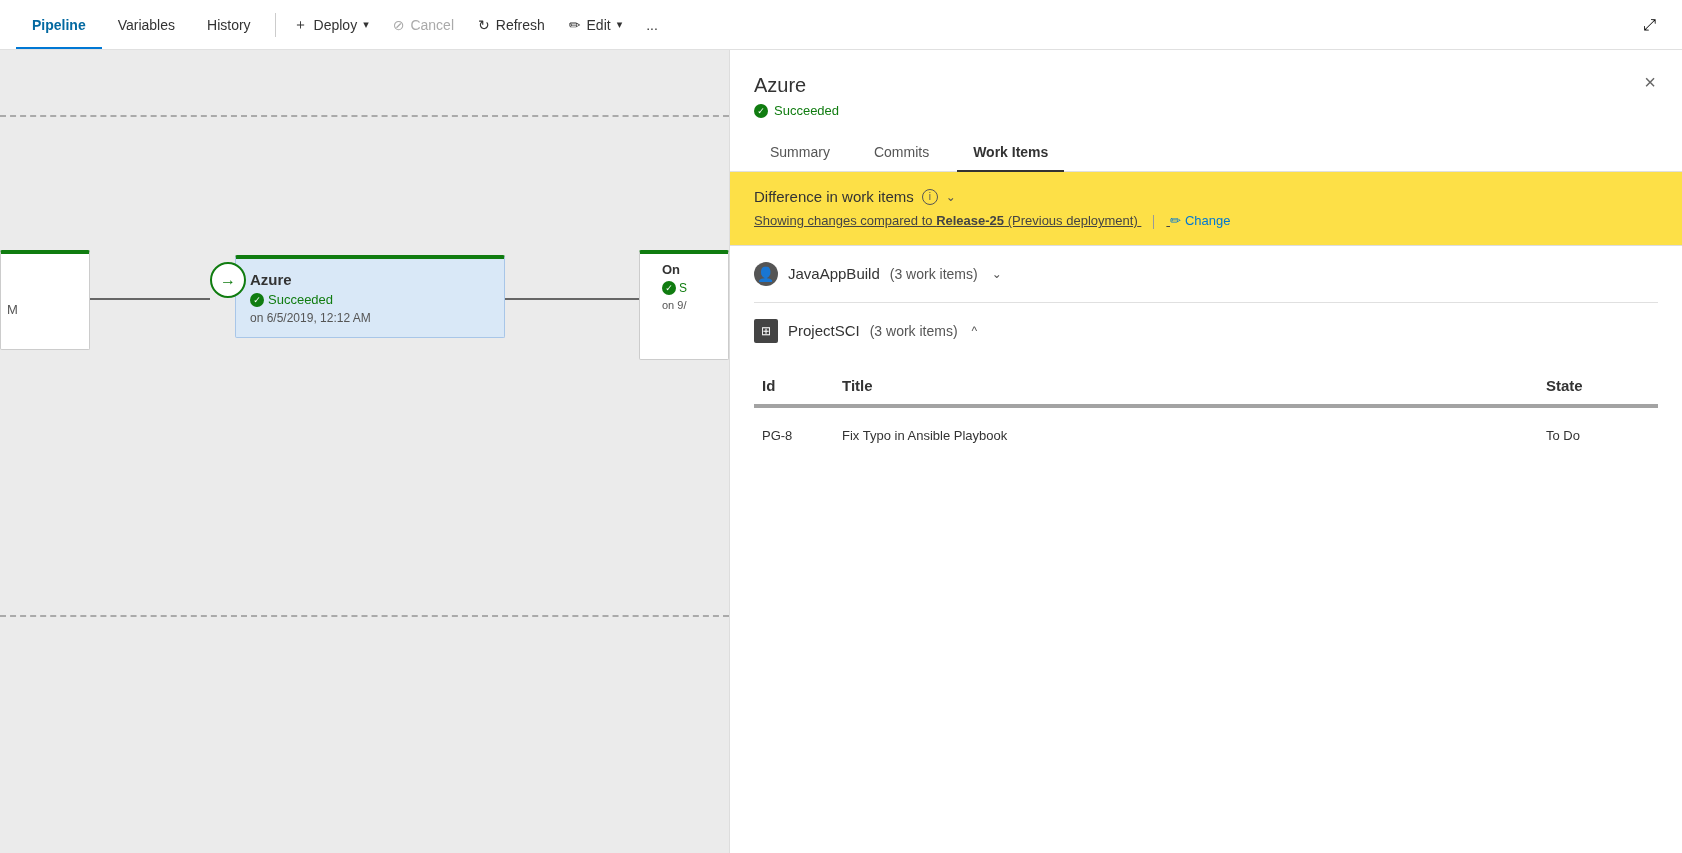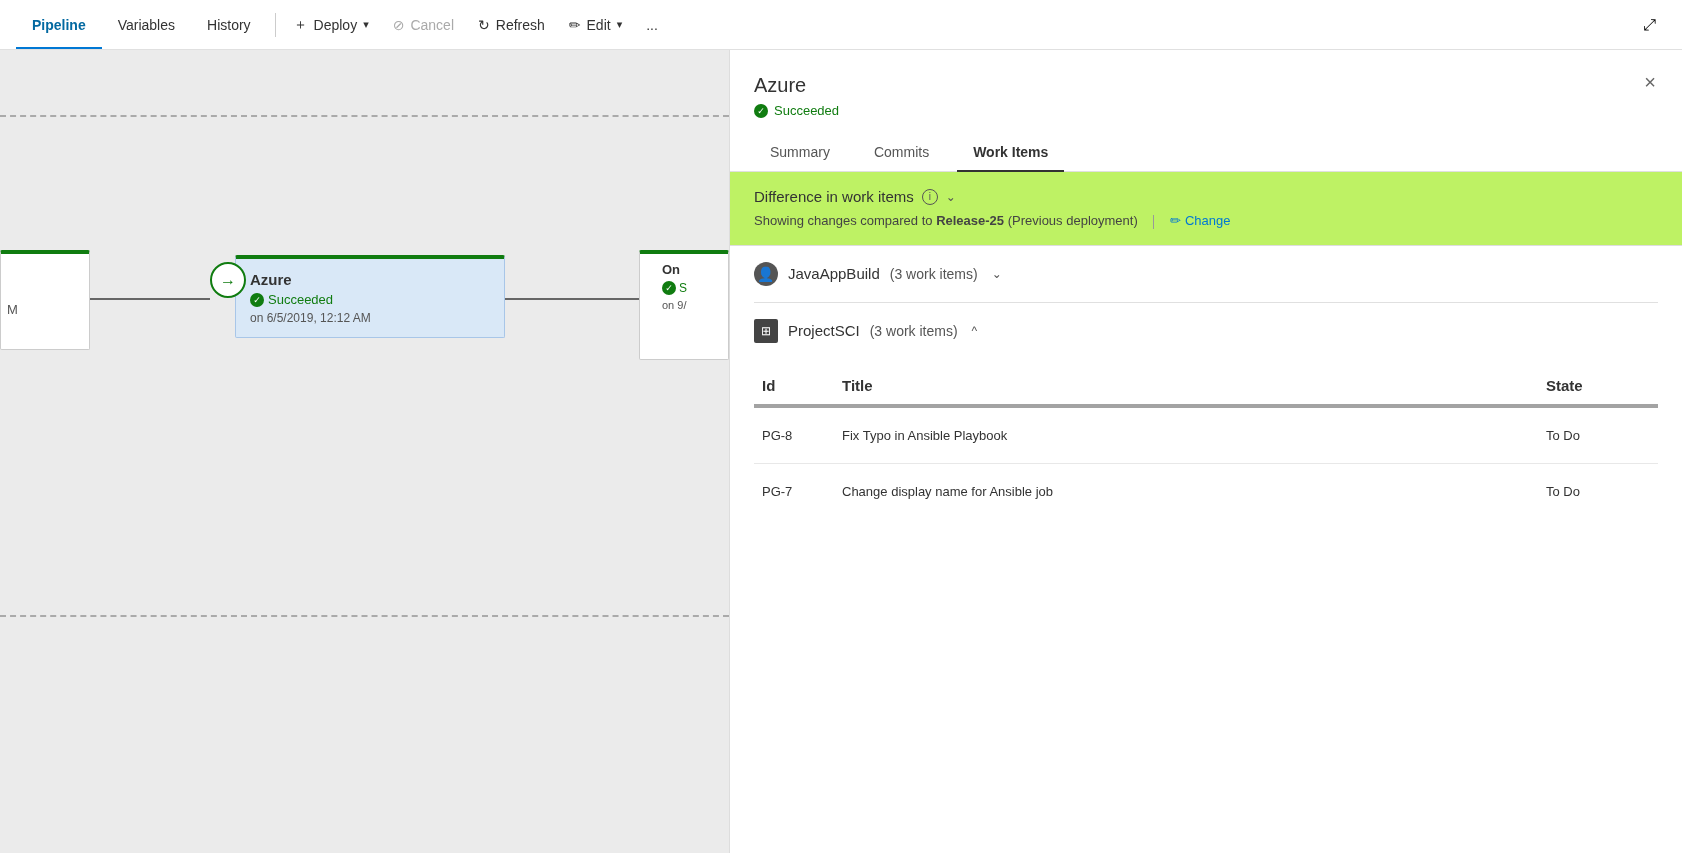--- a/index.html
+++ b/index.html
@@ -82,26 +82,26 @@
       padding: 10px 16px; cursor: pointer; font-size: 14px; color: #555;
       border-bottom: 2px solid transparent; margin-bottom: -1px;
     }
     .panel-tab.active { color: #333; font-weight: 600; border-bottom: 2px solid #333; }
 
     
     .panel-content { flex: 1; overflow-y: auto; padding: 0; }
 
     
     .diff-section {
-      background: #bef264; padding: 16px 24px; border-bottom: 1px solid #ddd;
+      background: #fde047; padding: 16px 24px; border-bottom: 1px solid #ddd;
     }
     .diff-header { display: flex; align-items: center; gap: 8px; font-size: 15px; color: #333; margin-bottom: 8px; }
     .diff-info-icon { width: 16px; height: 16px; border-radius: 50%; border: 1px solid #555; display: inline-flex; align-items: center; justify-content: center; font-size: 10px; color: #555; }
     .diff-chevron { font-size: 12px; color: #555; }
-    .diff-desc { font-size: 13px; color: #444; }
+    .diff-desc { font-size: 13px; color: #444; text-decoration: underline; }
     .diff-desc strong { font-weight: 600; }
     .diff-divider { display: inline-block; width: 1px; height: 14px; background: #999; margin: 0 12px; vertical-align: middle; }
     .diff-change { color: #0078d4; cursor: pointer; display: inline-flex; align-items: center; gap: 4px; font-size: 13px; }
 
     
     .work-items-body { padding: 0 24px; }
     .group-header {
       display: flex; align-items: center; gap: 10px;
       padding: 16px 0; border-bottom: 1px solid #e0e0e0; cursor: pointer;
     }
@@ -282,25 +282,20 @@
               <th class="col-title">Title</th>
               <th class="col-state">State</th>
             </tr>
           </thead>
           <tbody id="work-items-rows">
           <tr>
     <td class="col-id">PG-8</td>
     <td class="col-title">Fix Typo in Ansible Playbook</td>
     <td class="col-state">To Do</td>
   </tr>
-              <tr>
-    <td class="col-id">PG-7</td>
-    <td class="col-title">Change display name for Ansible job</td>
-    <td class="col-state">To Do</td>
-  </tr>
             </tbody>
         </table>
       </div>
 
     </div>
   </div>
 
 </div>
 
 </body></html>

